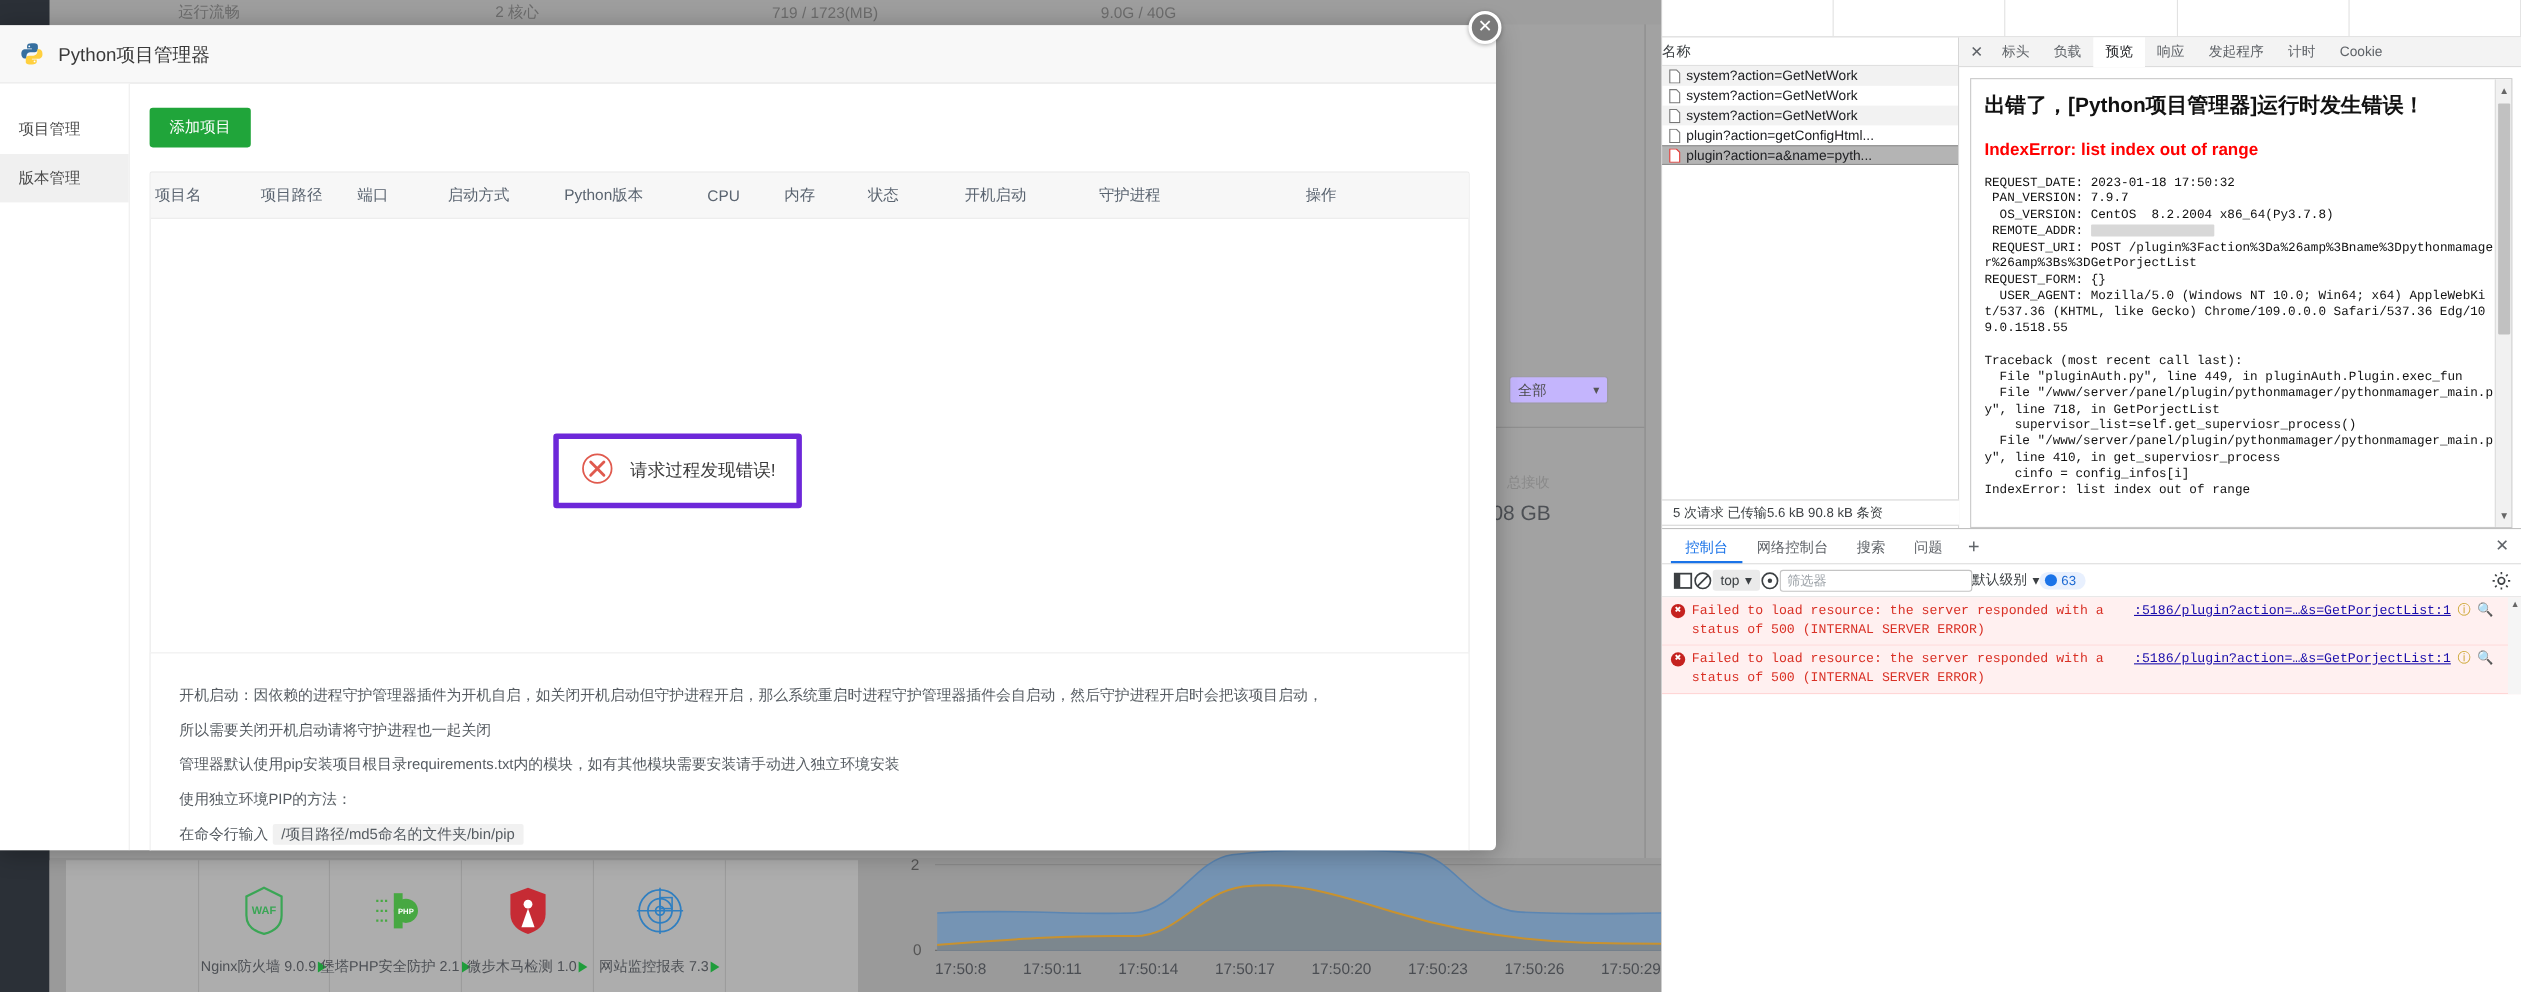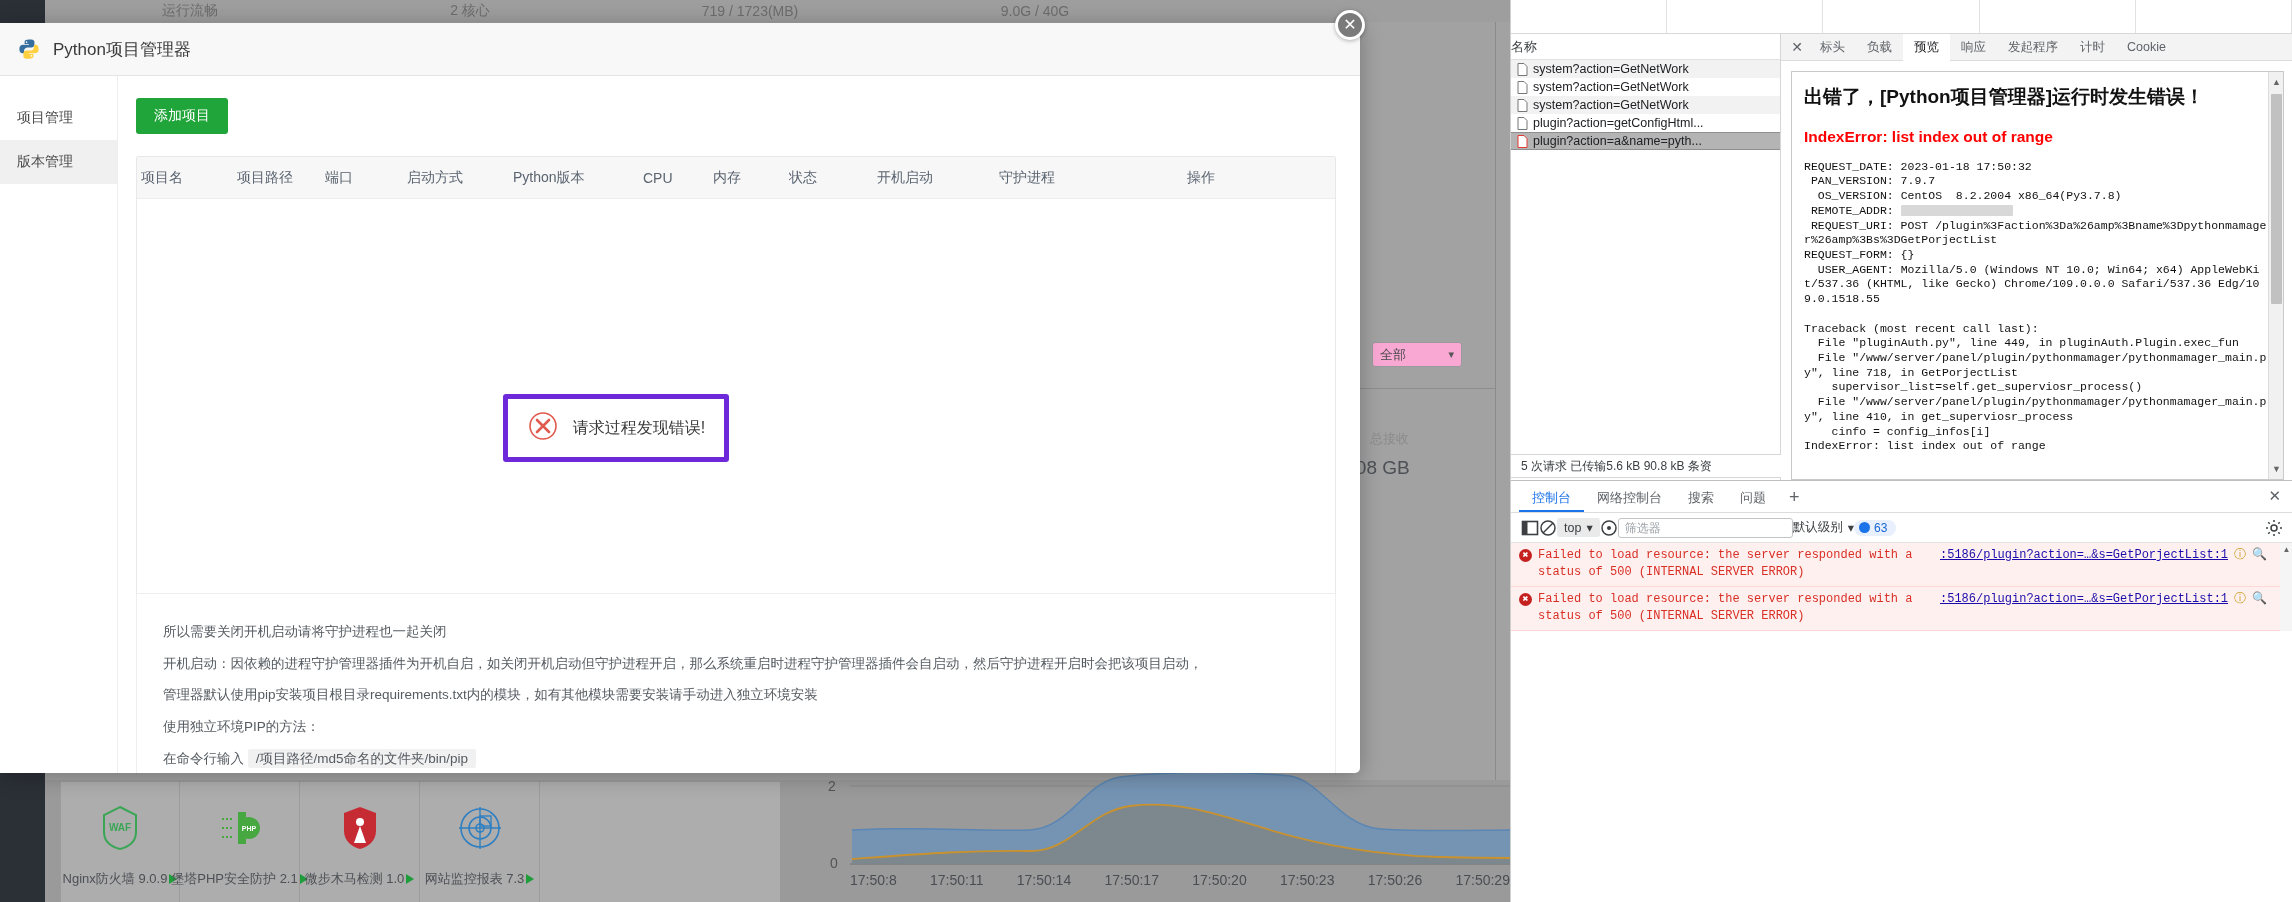--- a/index.html
+++ b/index.html
@@ -36,21 +36,21 @@
   .bg-topbar .c4 { width: 280px; }
 
   .bg-white-strip {
     position: absolute; left: 0; top: 22px; width: 1510px; height: 758px;
     background: #a2a2a2;
   }
 
   
   .bg-select {
     position: absolute; left: 1372px; top: 342px; width: 90px; height: 25px;
-    background: #f9a8d4; border: 1px solid #9a9a9a; border-radius: 3px;
+    background: #c4b5fd; border: 1px solid #9a9a9a; border-radius: 3px;
     color: #4a4a4a; font-size: 13px;
     display: flex; align-items: center; justify-content: space-between;
     padding: 0 7px;
   }
   .bg-select .chev { font-size: 11px; color: #555; }
   .bg-divider {
     position: absolute; left: 1355px; top: 388px; width: 140px; height: 1px;
     background: #8e8e8e;
   }
   .bg-recv-label {
@@ -77,21 +77,21 @@
   .bg-chart-axis { position: absolute; left: 0; top: 0; width: 690px; height: 142px; }
   .bg-chart .xlabels {
     position: absolute; left: 30px; top: 112px; width: 660px;
     display: flex; justify-content: space-between;
     color: #4a4d52; font-size: 14px;
   }
 
   
   .bg-plugins {
     position: absolute; left: 60px; top: 782px; width: 720px; height: 120px;
-    display: flex; background: #adadad;
+    display: flex; background: #adadad; justify-content: center;
   }
   .plugin-cell {
     width: 120px; height: 120px;
     border-right: 1px solid #9c9c9c;
     display: flex; flex-direction: column;
     align-items: center; justify-content: center;
     padding-top: 4px;
   }
   .plugin-cell:first-child { border-left: 1px solid #9c9c9c; }
   .plugin-icon { height: 56px; display: flex; align-items: center; }
@@ -525,22 +525,22 @@
           <span>
             <svg width="32" height="32" viewBox="0 0 32 32">
               <circle cx="16" cy="16" r="13" fill="none" stroke="#e05a4e" stroke-width="1.6"></circle>
               <path d="M10 10 L22 22 M22 10 L10 22" stroke="#e05a4e" stroke-width="2.6" stroke-linecap="round"></path>
             </svg>
           </span>
           <span class="req-error-text">请求过程发现错误!</span>
         </div>
 
         <div class="notes">
+          <p>开机启动：因依赖的进程守护管理器插件为开机自启，如关闭开机启动但守护进程开启，那么系统重启时进程守护管理器插件会自启动，然后守护进程开启时会把该项目启动，</p>
           <p>所以需要关闭开机启动请将守护进程也一起关闭</p>
-          <p>开机启动：因依赖的进程守护管理器插件为开机自启，如关闭开机启动但守护进程开启，那么系统重启时进程守护管理器插件会自启动，然后守护进程开启时会把该项目启动，</p>
           <p>管理器默认使用pip安装项目根目录requirements.txt内的模块，如有其他模块需要安装请手动进入独立环境安装</p>
           <p>使用独立环境PIP的方法：</p>
           <p>
             <span>在命令行输入</span>
             <span class="code-chip">/项目路径/md5命名的文件夹/bin/pip</span>
           </p>
 
         </div>
       </div>
     </div>

